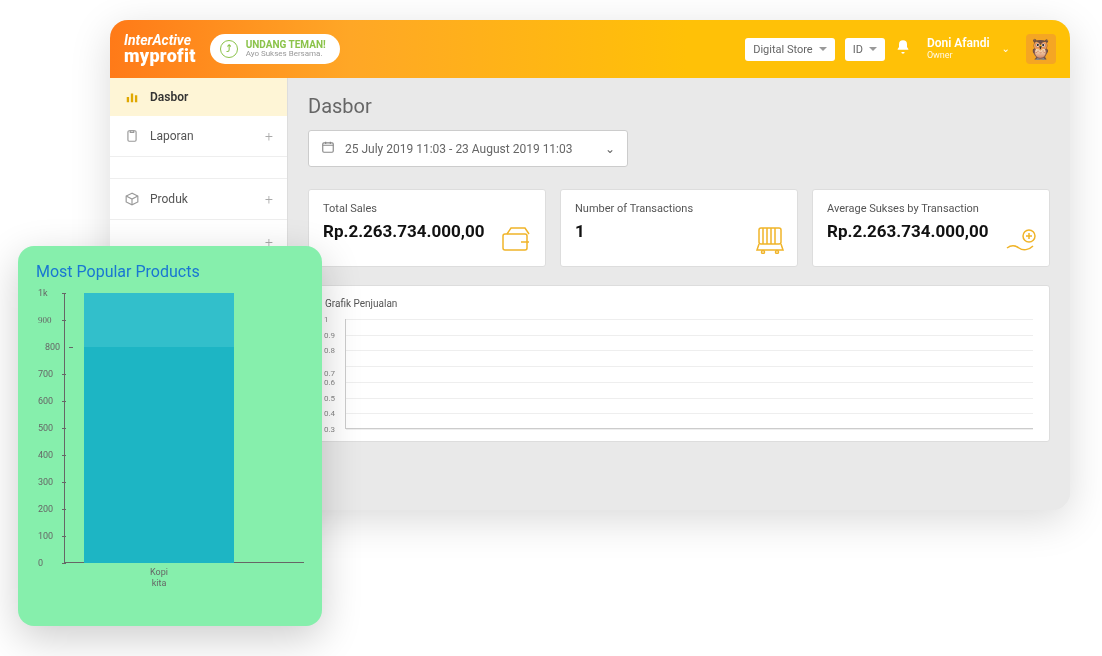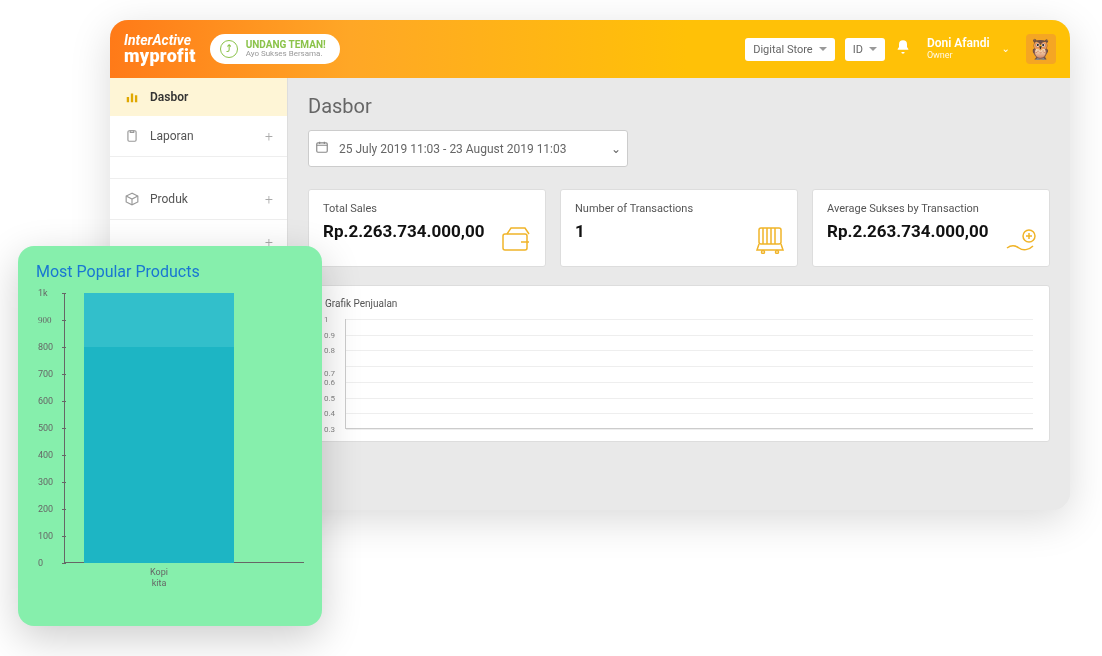--- a/index.html
+++ b/index.html
@@ -32,21 +32,21 @@
 .sidebar { width:178px; background:#fff; border-right:1px solid #ddd; }
 .side-item { display:flex; align-items:center; padding:12px 14px; font-size:12px; color:#555; border-bottom:1px solid #eee; cursor:pointer;}
 .side-item.active { background:#fef5d6; color:#333; font-weight:600; border-bottom:none;}
 .side-item .icon { width:16px; margin-right:10px; color:#e0a800; font-size:13px; display:flex; align-items:center; justify-content:center;}
 .side-item.active .icon { color:#e0a800;}
 .side-item .plus { margin-left:auto; color:#aaa; font-size:14px; font-weight:300;}
 .side-spacer { height:22px; border-bottom:1px solid #eee;}
 
 .main { flex:1; padding:16px 20px; overflow:hidden; background:#e9e9e9;}
 .page-title { font-size:20px; color:#666; font-weight:400; margin-bottom:12px;}
-.date-sel { background:#fff; border:1px solid #ccc; border-radius:3px; padding:9px 6px; display:inline-flex; align-items:center; gap:10px; font-size:12px; color:#666; width:320px; cursor:pointer;}
+.date-sel { background:#fff; border:1px solid #ccc; border-radius:3px; padding:9px 12px; display:inline-flex; align-items:center; gap:10px; font-size:12px; color:#666; width:320px; cursor:pointer;}
 .date-sel .chev { margin-left:auto;}
 
 .cards { display:flex; gap:14px; margin-top:22px;}
 .card { flex:1; background:#fff; border:1px solid #ddd; border-radius:3px; padding:12px 14px; position:relative; min-height:78px;}
 .card .label { font-size:11px; color:#555; margin-bottom:6px;}
 .card .value { font-size:17px; font-weight:700; color:#111;}
 .card .card-icon { position:absolute; right:10px; bottom:6px; color:#f0b429; font-size:26px;}
 
 .chart-card { background:#fff; border:1px solid #ddd; border-radius:3px; margin-top:18px; padding:12px 16px;}
 .chart-title { font-size:10px; color:#555; margin-bottom:10px;}
@@ -231,20 +231,20 @@
     <div class="axis-y"></div>
     <div class="axis-x"></div>
   <div class="ytick" style="top: 270px;">0</div>
       <div class="ytick" style="top: 243px;">100</div>
       <div class="ytick" style="top: 216px;">200</div>
       <div class="ytick" style="top: 189px;">300</div>
       <div class="ytick" style="top: 162px;">400</div>
       <div class="ytick" style="top: 135px;">500</div>
       <div class="ytick" style="top: 108px;">600</div>
       <div class="ytick" style="top: 81px;">700</div>
-      <div class="ytick" style="top: 54px;">800</div>
+      <div class="ytick" style="top: 54px; margin-left: 7px;">800</div>
       <div class="ytick" style="top: 27px; font-family: Liberation Serif, serif;">900</div>
       <div class="ytick" style="top: 0px;">1k</div>
       <div class="bar" style="left: 20px; width: 150px; bottom: 20px; height: 270px;"></div>
       <div class="bar overlay" style="left: 20px; width: 150px; bottom: 236px; height: 54px;"></div>
       <div class="xlabel" style="left: 20px; width: 150px; top: 274px;">Kopi<br>kita</div>
     </div>
 </div>
 
 </body></html>

